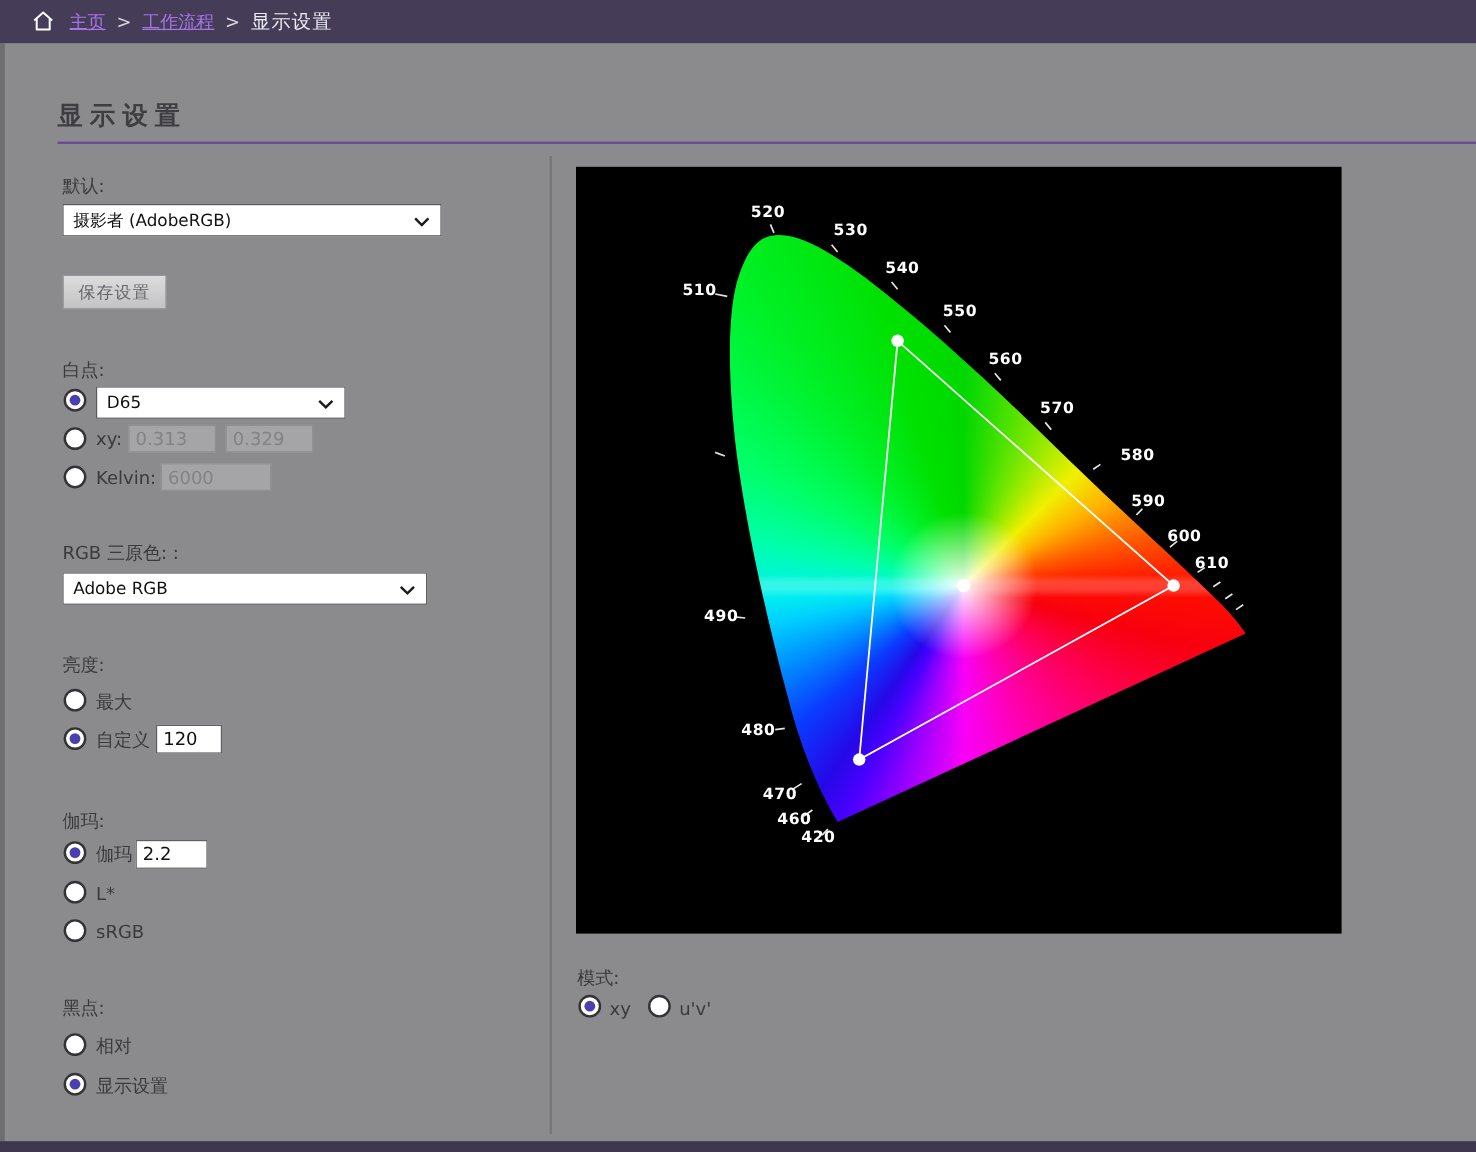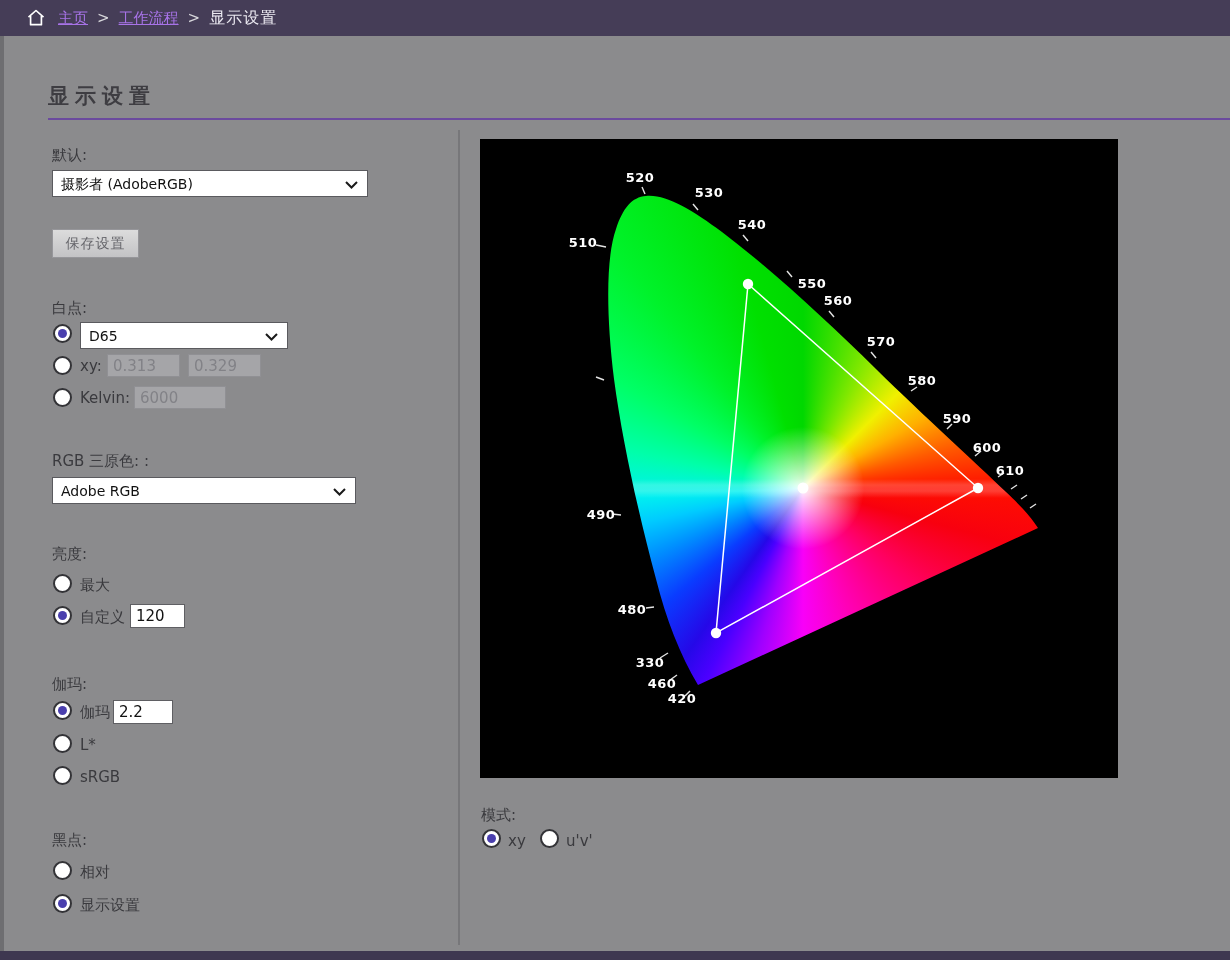--- a/index.html
+++ b/index.html
@@ -200,31 +200,31 @@
         <polygon points="268,145 498,349 236,494" fill="none" stroke="#ffffff" stroke-width="1.5"></polygon>
         <circle cx="268" cy="145" r="5.2" fill="#ffffff"></circle>
         <circle cx="498" cy="349" r="5.2" fill="#ffffff"></circle>
         <circle cx="236" cy="494" r="5.2" fill="#ffffff"></circle>
         <circle cx="323" cy="349" r="5.5" fill="#ffffff"></circle>
       </svg>
     <div class="cie-labels" id="cie-labels">
         <div class="wl-label" style="left: 160px; top: 38px;">520</div>
         <div class="wl-label" style="left: 229px; top: 53px;">530</div>
         <div class="wl-label" style="left: 272px; top: 85px;">540</div>
-        <div class="wl-label" style="left: 332px; top: 121px; margin-top: 23px;">550</div>
+        <div class="wl-label" style="left: 320px; top: 121px;">550</div>
         <div class="wl-label" style="left: 358px; top: 161px;">560</div>
         <div class="wl-label" style="left: 401px; top: 202px;">570</div>
-        <div class="wl-label" style="left: 442px; top: 241px;">580</div>
+        <div class="wl-label" style="left: 468px; top: 241px;">580</div>
         <div class="wl-label" style="left: 477px; top: 279px;">590</div>
         <div class="wl-label" style="left: 507px; top: 308px; text-align: right;">600</div>
         <div class="wl-label" style="left: 530px; top: 331px;">610</div>
         <div class="wl-label" style="left: 103px; top: 103px;">510</div>
         <div class="wl-label" style="left: 121px; top: 375px;">490</div>
         <div class="wl-label" style="left: 152px; top: 470px;">480</div>
-        <div class="wl-label" style="left: 170px; top: 523px;">330</div>
+        <div class="wl-label" style="left: 170px; top: 523px;">470</div>
         <div class="wl-label" style="left: 182px; top: 544px;">460</div>
         <div class="wl-label" style="left: 202px; top: 559px;">420</div>
       </div>
   </div>
 
   <div class="lbl" style="left:481px;top:806px">模式:</div>
   <span class="radio checked" style="left:482px;top:829px">
       <span class="dot"></span>
     </span>
   <div class="lbl" style="left:508px;top:832px">xy</div>

